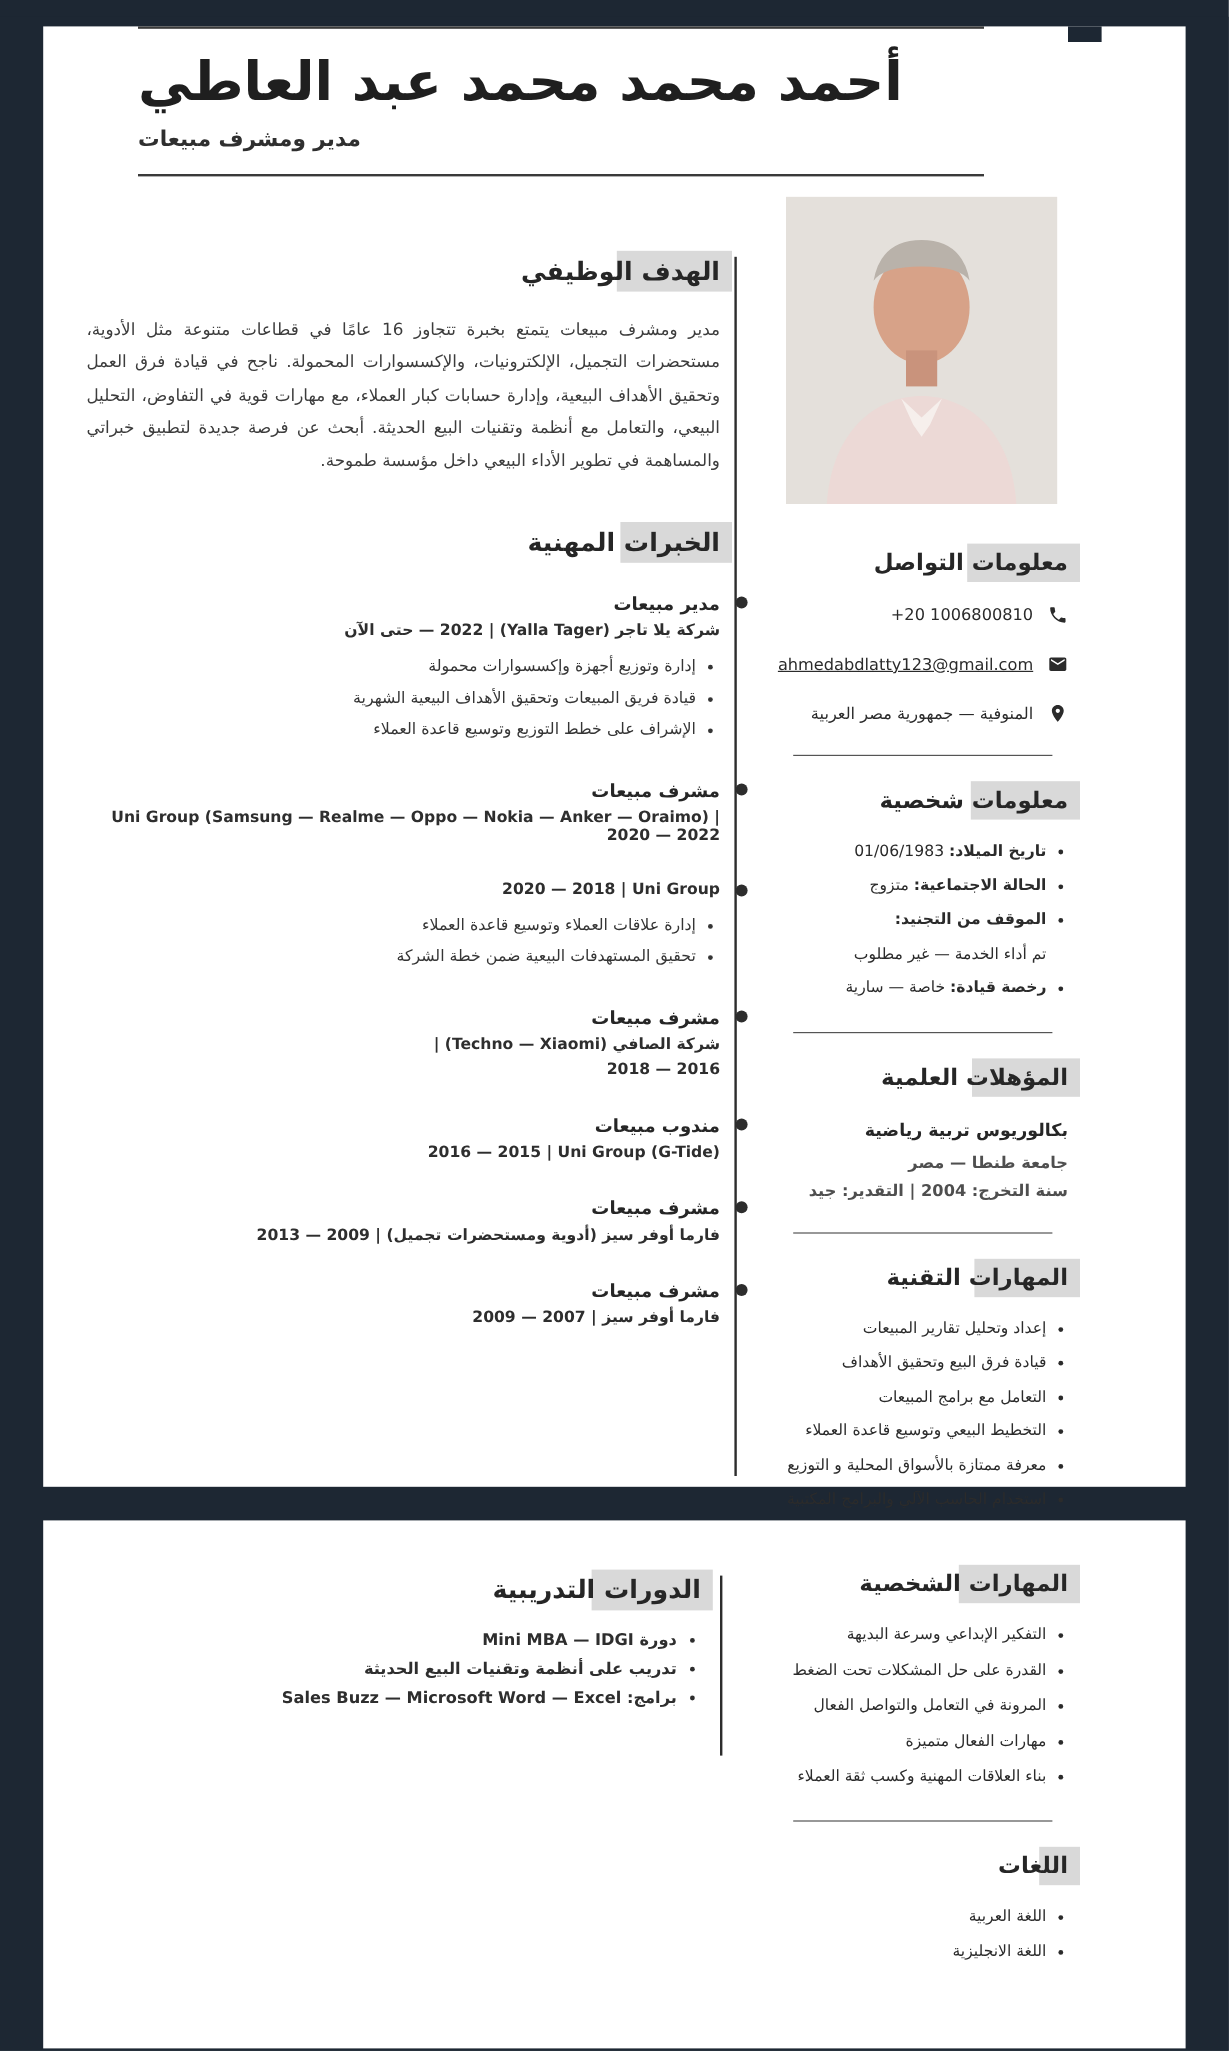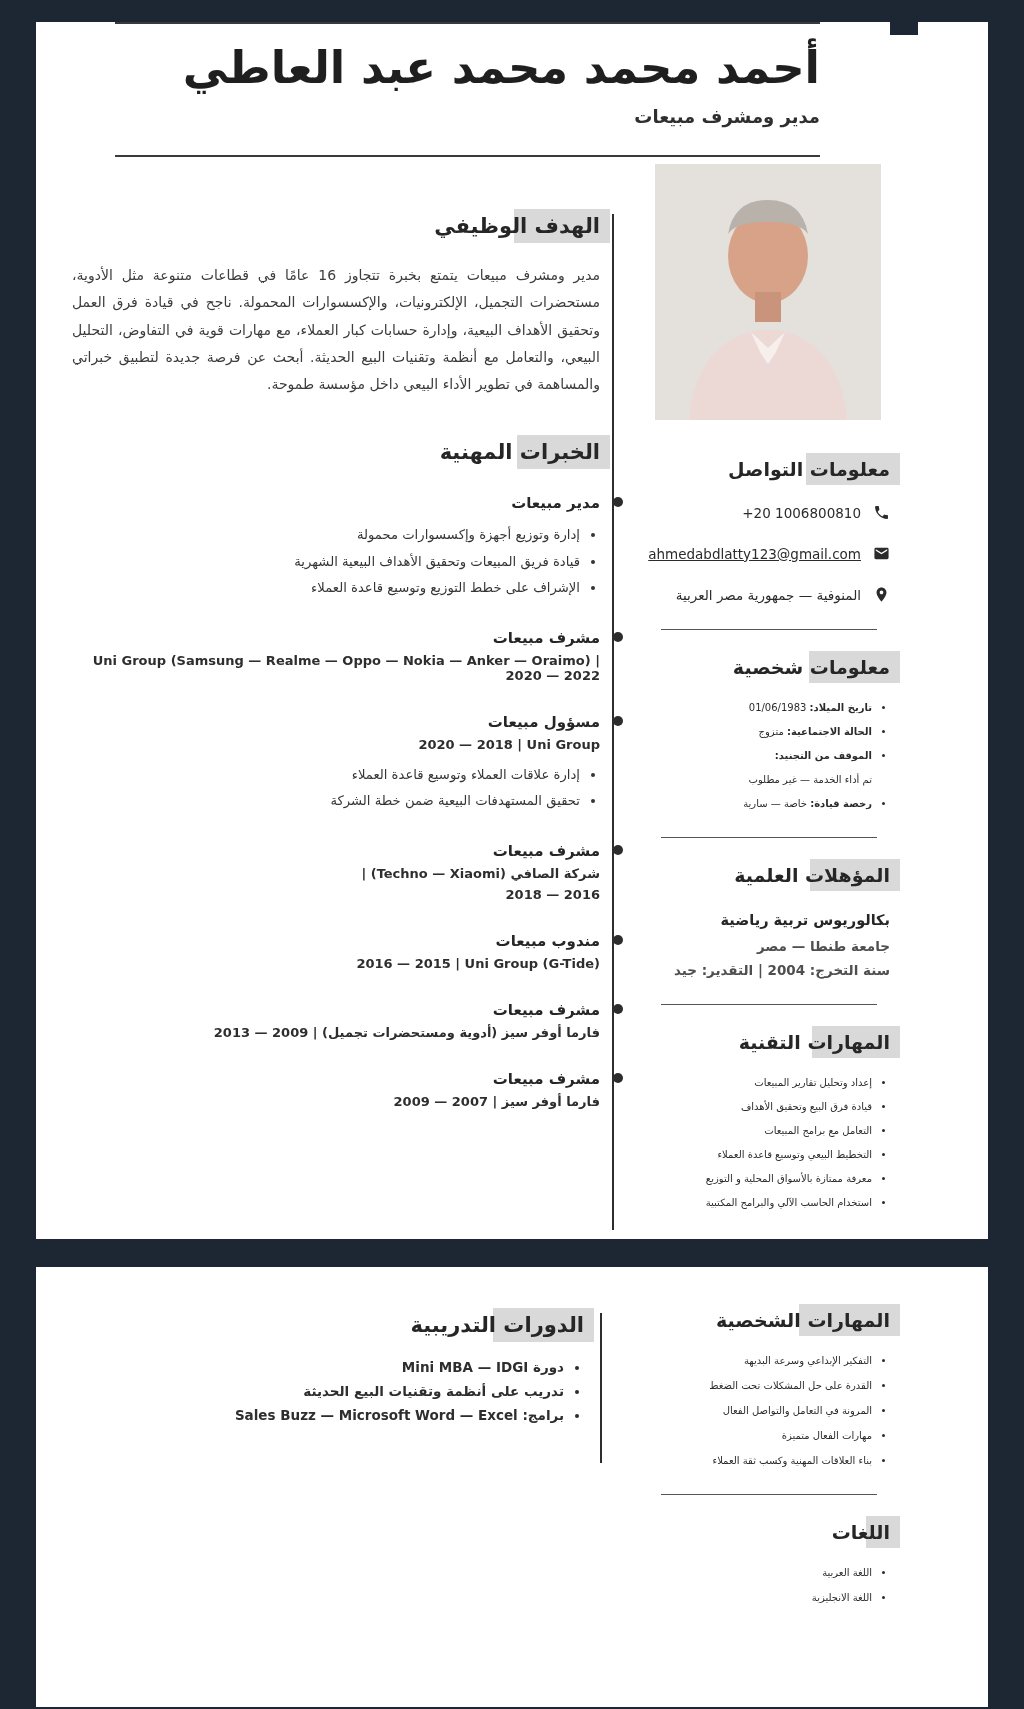--- a/index.html
+++ b/index.html
@@ -12,21 +12,21 @@
   .canvas{position:relative;width:1024px;height:1709px;background:#1d2733;}
   .page{position:relative;width:952px;margin:0 auto;background:#ffffff;}
   .page1{height:1217px;top:8px;}
   .page2{height:440px;top:36px;}
   .corner-mark{position:absolute;top:0;left:854px;width:28px;height:13px;background:#1d2733;}
 
   
   .cv-header{
     margin:14px 168px 0 79px;
     border-top:2px solid #3a3a3a;border-bottom:2px solid #3a3a3a;
-    padding:16px 0 28px;text-align:right;
+    padding:16px 0 18px;text-align:left;
   }
   .cv-name{margin:0;font-size:45px;font-weight:bold;color:#1f1f1f;line-height:1.25;}
   .cv-title{margin-top:10px;font-size:18px;font-weight:bold;color:#2f2f2f;}
 
   
   .photo{position:absolute;left:619px;top:142px;width:226px;height:256px;background:#e9e5e0;overflow:hidden;}
   .photo svg{display:block;}
 
   
   .sec-h{text-align:right;}
@@ -56,21 +56,21 @@
   .side{position:absolute;left:612px;width:242px;text-align:right;color:#2b2b2b;}
   .side1{top:436px;}
   .c-row{display:flex;align-items:center;gap:12px;margin-top:24px;font-size:13.5px;}
   .c-row:first-of-type{margin-top:30px;}
   .c-icon{flex:0 0 auto;width:17px;height:17px;}
   .c-icon svg{display:block;width:17px;height:17px;fill:#2b2b2b;}
   .email-text{text-decoration:underline;}
   .ltr{direction:ltr;unicode-bidi:isolate;}
   .sep{width:216px;border-top:1px solid #555;margin:26px auto;}
   .side-list{margin:22px 0 0;padding:0 18px 0 0;}
-  .side-list li{margin:9px 0;font-size:10px;line-height:1.5;}
+  .side-list li{margin:9px 0;font-size:13px;line-height:1.5;}
   .side-list .no-marker{list-style:none;}
   .edu{margin-top:26px;}
   .edu-degree{font-weight:bold;font-size:14.5px;color:#262626;}
   .edu-uni{margin-top:10px;font-weight:bold;font-size:13.5px;color:#4f4f4f;}
   .edu-details{margin-top:8px;font-weight:bold;font-size:13.5px;color:#4f4f4f;}
 
   
   .p2-main{
     position:absolute;left:24px;top:46px;width:542px;height:150px;
     border-right:2px solid #2d2d2d;padding-right:16px;box-sizing:border-box;text-align:right;
@@ -113,36 +113,36 @@
       </div>
       <p class="objective">مدير ومشرف مبيعات يتمتع بخبرة تتجاوز 16 عامًا في قطاعات متنوعة مثل الأدوية، مستحضرات التجميل، الإلكترونيات، والإكسسوارات المحمولة. ناجح في قيادة فرق العمل وتحقيق الأهداف البيعية، وإدارة حسابات كبار العملاء، مع مهارات قوية في التفاوض، التحليل البيعي، والتعامل مع أنظمة وتقنيات البيع الحديثة. أبحث عن فرصة جديدة لتطبيق خبراتي والمساهمة في تطوير الأداء البيعي داخل مؤسسة طموحة.</p>
 
       <div class="sec-h exp-h">
         <span class="hl"><span>الخبرات المهنية</span></span>
       </div>
 
       <div class="job">
         <span class="dot"></span>
         <div class="job-title">مدير مبيعات</div>
+        <div class="job-meta" dir="auto">شركة يلا تاجر (Yalla Tager) | 2022 — حتى الآن</div>
         <ul>
           <li>إدارة وتوزيع أجهزة وإكسسوارات محمولة</li>
           <li>قيادة فريق المبيعات وتحقيق الأهداف البيعية الشهرية</li>
           <li>الإشراف على خطط التوزيع وتوسيع قاعدة العملاء</li>
         </ul>
       </div>
 
       <div class="job">
         <span class="dot"></span>
         <div class="job-title">مشرف مبيعات</div>
         <div class="job-meta" dir="auto">Uni Group (Samsung — Realme — Oppo — Nokia — Anker — Oraimo) | 2020 — 2022</div>
       </div>
 
       <div class="job">
         <span class="dot"></span>
-        <div class="job-title">مسؤول مبيعات</div>
         <div class="job-meta" dir="auto">2020 — 2018 | Uni Group</div>
         <ul>
           <li>إدارة علاقات العملاء وتوسيع قاعدة العملاء</li>
           <li>تحقيق المستهدفات البيعية ضمن خطة الشركة</li>
         </ul>
       </div>
 
 
       <div class="job">
         <span class="dot"></span>

